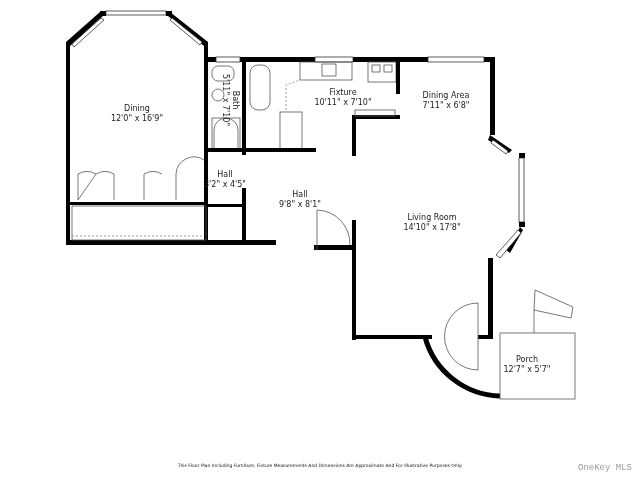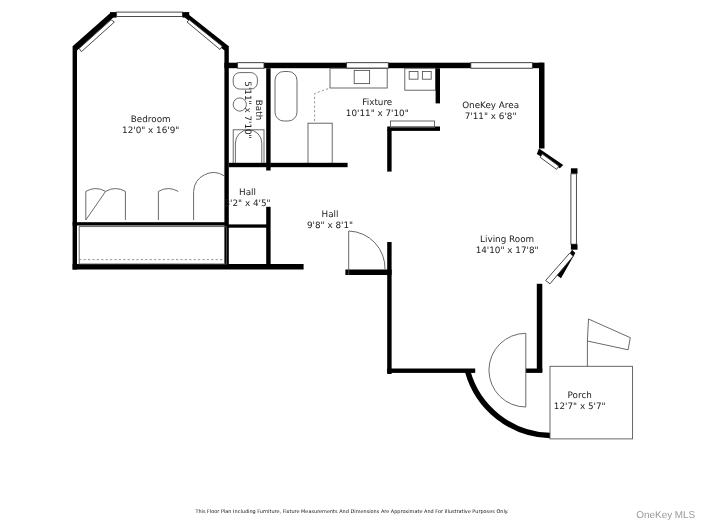--- a/index.html
+++ b/index.html
@@ -4,21 +4,21 @@
 <style>
   html, body { margin: 0; padding: 0; background: #ffffff; }
   body { width: 640px; height: 480px; position: relative; overflow: hidden; font-family: "DejaVu Sans", sans-serif; }
   svg { position: absolute; left: 0; top: 0; }
   .wall { fill: #000; }
   .thin { fill: none; stroke: #555; stroke-width: 0.8; }
   .dash { fill: none; stroke: #777; stroke-width: 0.7; stroke-dasharray: 2 2; }
   .win { fill: #fff; stroke: #333; stroke-width: 0.8; }
   .label { position: absolute; text-align: center; color: #222; font-size: 8px; line-height: 10px; white-space: nowrap; transform: translateX(-50%); }
   .footnote { position: absolute; left: 320px; top: 463px; transform: translateX(-50%); font-size: 4.5px; color: #111; white-space: nowrap; }
-  .watermark { position: absolute; right: 8px; top: 463px; font-size: 9px; color: #999; font-family: Liberation Sans, sans-serif; }
+  .watermark { position: absolute; right: 8px; top: 463px; font-size: 9px; color: #999; font-family: Liberation Mono, monospace; }
 </style>
 </head>
 <body>
 
 <svg width="640" height="480" viewBox="0 0 640 480">
 
   <g>
     <polygon class="wall" points="66,42 70,42 70,245 66,245"></polygon>
     <polygon class="wall" points="66,42 100,12 104,15 70,46"></polygon>
     <polygon class="win" points="72,44 101,18 104,20 74,47"></polygon>
@@ -92,44 +92,44 @@
   <g>
     <path d="M425,337 A80,80 0 0 0 500,396" fill="none" stroke="#000" stroke-width="5"></path>
     <path class="thin" d="M478,303 A20,20 0 0 0 478,370 L478,303"></path>
     <rect class="thin" x="500" y="333" width="75" height="66"></rect>
     <polygon class="thin" points="535,290 573,307 571,318 534,310"></polygon>
     <line class="thin" x1="534" y1="310" x2="534" y2="333"></line>
   </g>
 </svg>
 
 <div class="label" style="left:137px;top:104px;">
-  <div>Bedroom</div>
+  <div>Dining</div>
   <div>12'0" x 16'9"</div>
 </div>
 <div class="label" style="left:230px;top:90px;transform:translateX(-50%) rotate(90deg);">
   <div>Bath</div>
   <div>5'11" x 7'10"</div>
 </div>
 <div class="label" style="left:343px;top:88px;">
   <div>Fixture</div>
   <div>10'11" x 7'10"</div>
 </div>
 <div class="label" style="left:446px;top:91px;">
-  <div>OneKey Area</div>
+  <div>Dining Area</div>
   <div>7'11" x 6'8"</div>
 </div>
 <div class="label" style="left:225px;top:170px;">
   <div>Hall</div>
   <div>3'2" x 4'5"</div>
 </div>
 <div class="label" style="left:300px;top:190px;">
   <div>Hall</div>
   <div>9'8" x 8'1"</div>
 </div>
-<div class="label" style="left:432px;top:213px;margin-left:29px;">
+<div class="label" style="left:432px;top:213px;">
   <div>Living Room</div>
   <div>14'10" x 17'8"</div>
 </div>
 <div class="label" style="left:510px;top:355px;margin-left:17px;">
   <div>Porch</div>
   <div>12'7" x 5'7"</div>
 </div>
 
 <div class="footnote">This Floor Plan Including Furniture, Fixture Measurements And Dimensions Are Approximate And For Illustrative Purposes Only.</div>
 <div class="watermark">OneKey MLS</div>

